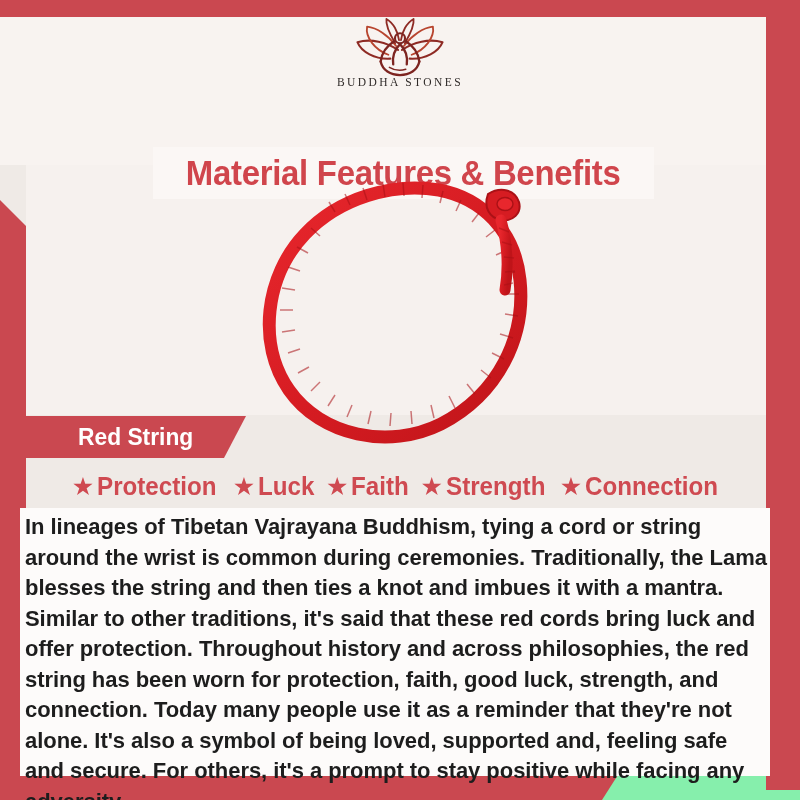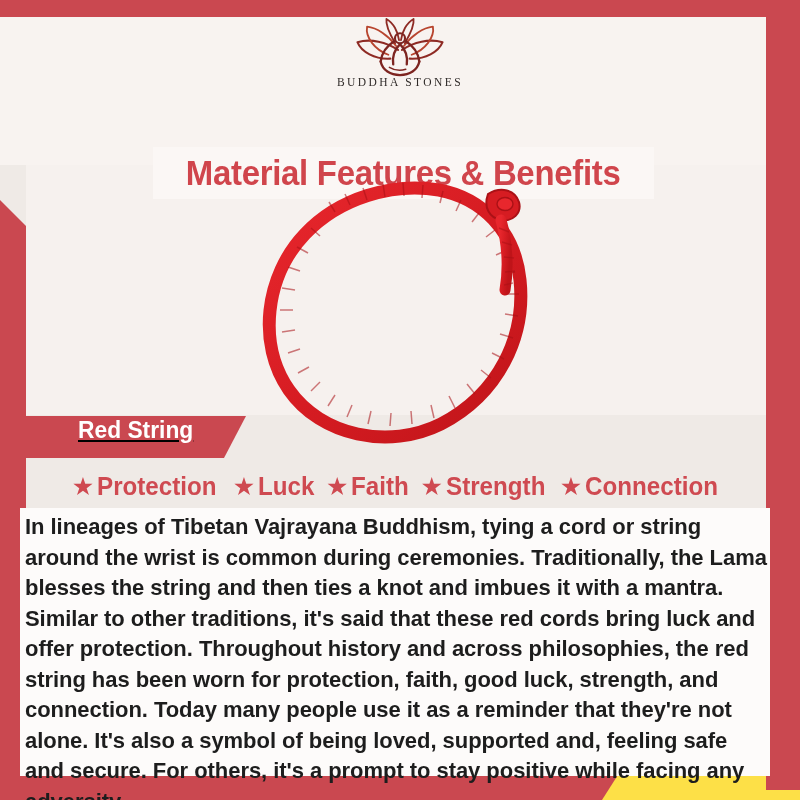--- a/index.html
+++ b/index.html
@@ -2,21 +2,21 @@
 <html><head>
 <meta charset="utf-8">
 <style>
   html,body{margin:0;padding:0;}
   body{
     width:800px;height:800px;overflow:hidden;
     background:#f7f2ef;
     font-family:"Liberation Sans", sans-serif;
     -webkit-font-smoothing:antialiased;
   }
-  .page{position:relative;width:800px;height:800px;overflow:hidden;background:#fde047;}
+  .page{position:relative;width:800px;height:800px;overflow:hidden;background:#86efac;}
 
   
   .top-band{position:absolute;left:0;top:0;width:800px;height:17px;background:#ca4850;}
   .right-band{position:absolute;right:0;top:0;width:34px;height:790px;background:#ca4850;}
   .left-strip{position:absolute;left:0;top:200px;width:26px;height:600px;background:#ca4850;
               clip-path:polygon(0 0,100% 26px,100% 100%,0 100%);}
   .bottom-bar{position:absolute;left:0;bottom:0;width:630px;height:44px;background:#ca4850;
               clip-path:polygon(0 0,100% 0,calc(100% - 28px) 100%,0 100%);}
 
   
@@ -37,21 +37,21 @@
              background:#fbf7f5;display:flex;align-items:center;justify-content:center;margin-top:44px;}
   .title-text{font-size:35px;font-weight:bold;color:#d0454c;letter-spacing:-0.3px;
               transform:scaleX(0.94);transform-origin:center;white-space:nowrap;}
 
   
   .bracelet{position:absolute;left:243px;top:168px;width:330px;height:285px;}
 
   
   .ribbon{position:absolute;left:16px;top:416px;width:230px;height:42px;background:#ca4850;
           clip-path:polygon(0 0,100% 0,calc(100% - 22px) 100%,0 100%);
-          display:flex;align-items:flex-start;text-decoration:underline;}
+          display:flex;align-items:center;}
   .ribbon-text{color:#ffffff;font-size:24px;font-weight:bold;margin-left:62px;
                transform:scaleX(0.95);transform-origin:left center;white-space:nowrap;}
 
   
   .benefits{position:absolute;left:26px;top:466px;width:748px;height:40px;
             display:flex;align-items:center;justify-content:center;gap:7px;}
   .benefit{display:flex;align-items:center;gap:3px;white-space:nowrap;}
   .star{color:#cf4a51;font-size:25px;line-height:1;}
   .benefit-label{color:#cf4a51;font-size:26px;font-weight:bold;
                  transform:scaleX(0.93);transform-origin:left center;}

